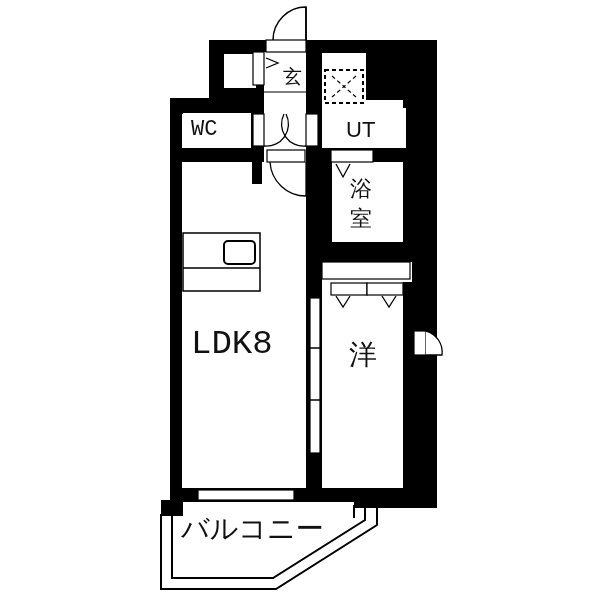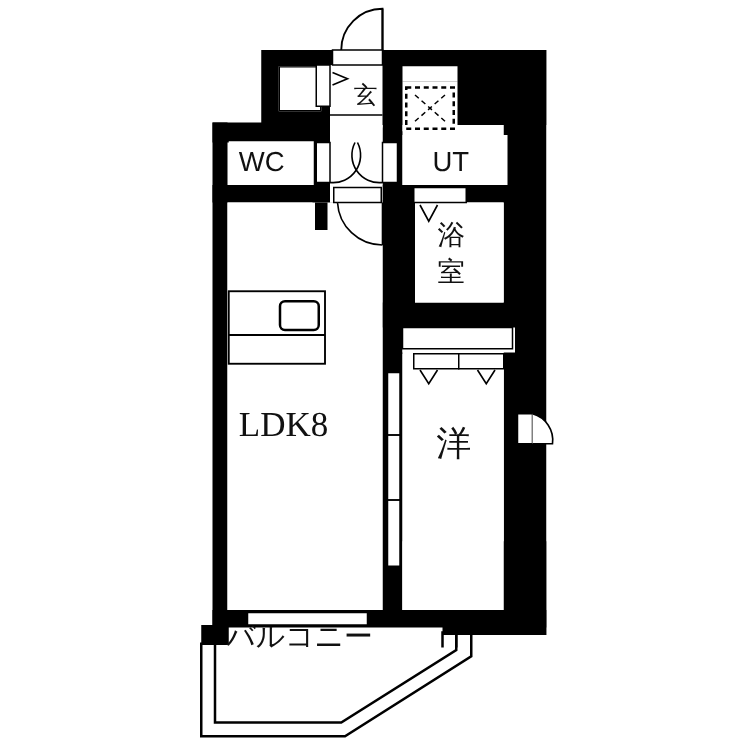--- a/index.html
+++ b/index.html
@@ -92,20 +92,20 @@
 
     <rect x="198" y="490" width="96" height="10" fill="#fff" stroke="#000" stroke-width="1.2"></rect>
 
     <polyline points="172,514 172,578 273,578 365,520 365,500" fill="none" stroke="#000" stroke-width="2"></polyline>
     <polyline points="161,514 161,589 276,589 377,525 377,500" fill="none" stroke="#000" stroke-width="2"></polyline>
     <line x1="354" y1="505" x2="354" y2="518" stroke="#000" stroke-width="2"></line>
     <line x1="365" y1="505" x2="365" y2="518" stroke="#000" stroke-width="2"></line>
   </svg>
 
   <span class="lbl" style="left:283px;top:67px;font-size:19px;">玄</span>
-  <span class="lbl" style="left:191px;top:119px;font-size:22px;font-family:Liberation Sans, sans-serif;">WC</span>
+  <span class="lbl" style="left:191px;top:119px;font-size:22px;font-family:Liberation Mono, monospace;">WC</span>
   <span class="lbl" style="left:346px;top:119px;font-size:22px;font-family:'Liberation Sans',sans-serif;">UT</span>
   <span class="lbl" style="left:350px;top:178px;font-size:22px;">浴</span>
   <span class="lbl" style="left:350px;top:208px;font-size:22px;">室</span>
-  <span class="lbl" style="left:191px;top:327px;font-size:28px;font-family:Liberation Serif, serif;">LDK8</span>
+  <span class="lbl" style="left:191px;top:327px;font-size:34px;font-family:Liberation Mono, monospace;">LDK8</span>
   <span class="lbl" style="left:349px;top:341px;font-size:28px;">洋</span>
-  <span class="lbl" style="left:181px;top:499px;font-size:23px;">バルコニー</span>
+  <span class="lbl" style="left:181px;top:515px;font-size:28px;">バルコニー</span>
 </div>
 
 </body></html>

